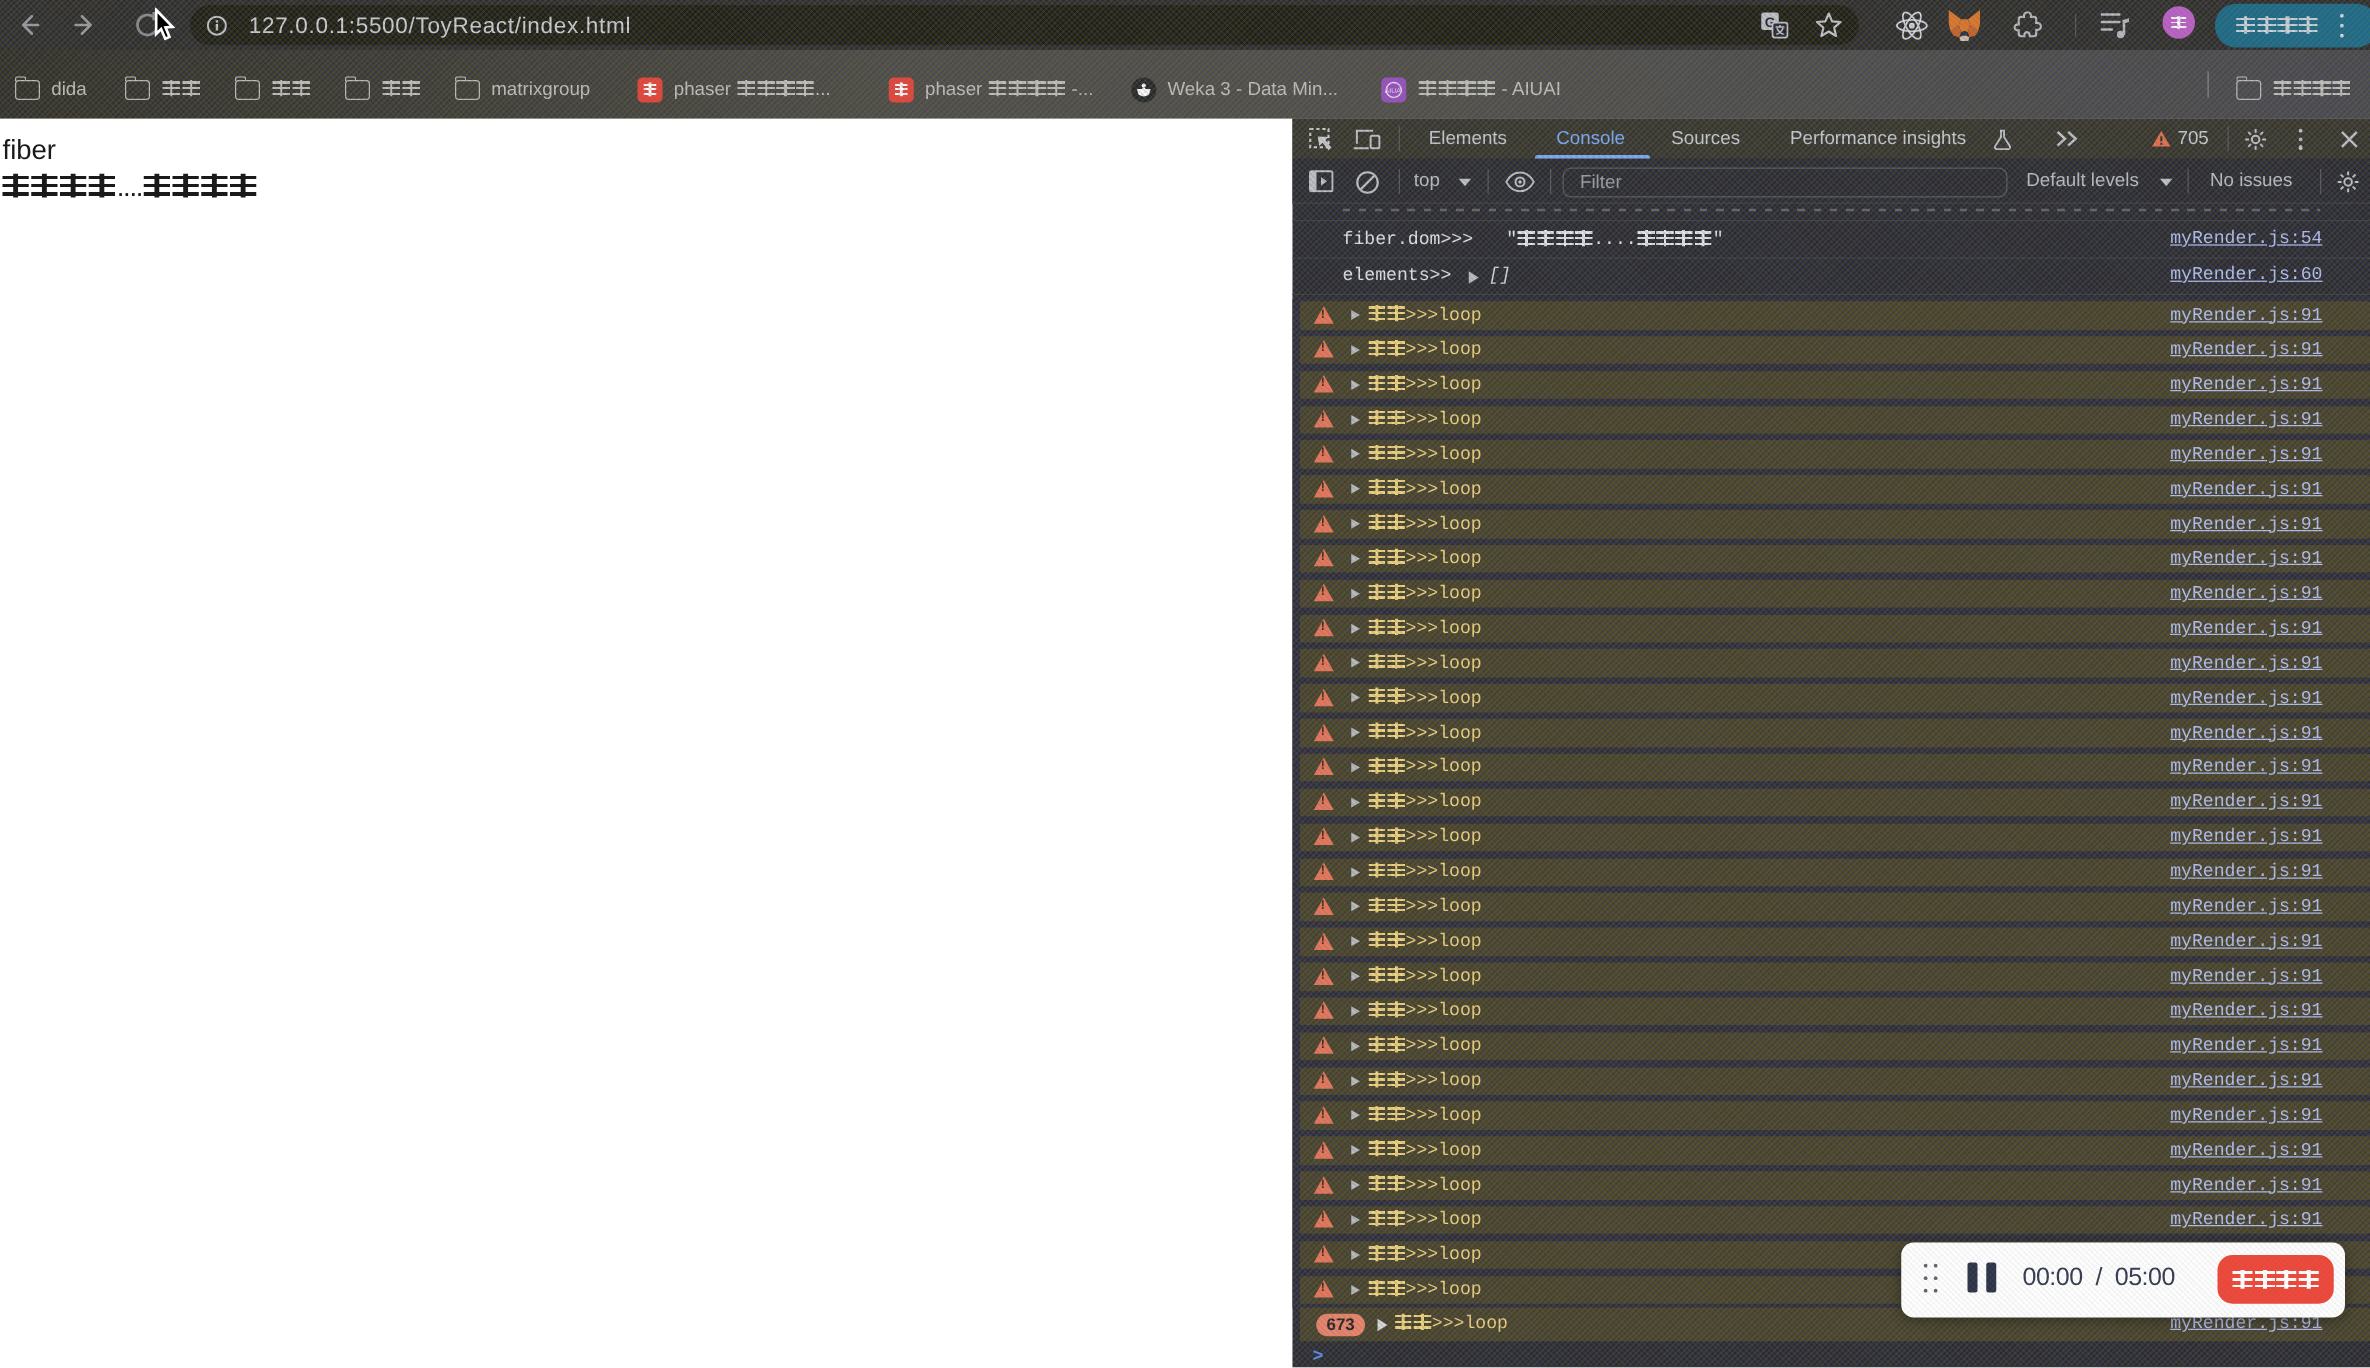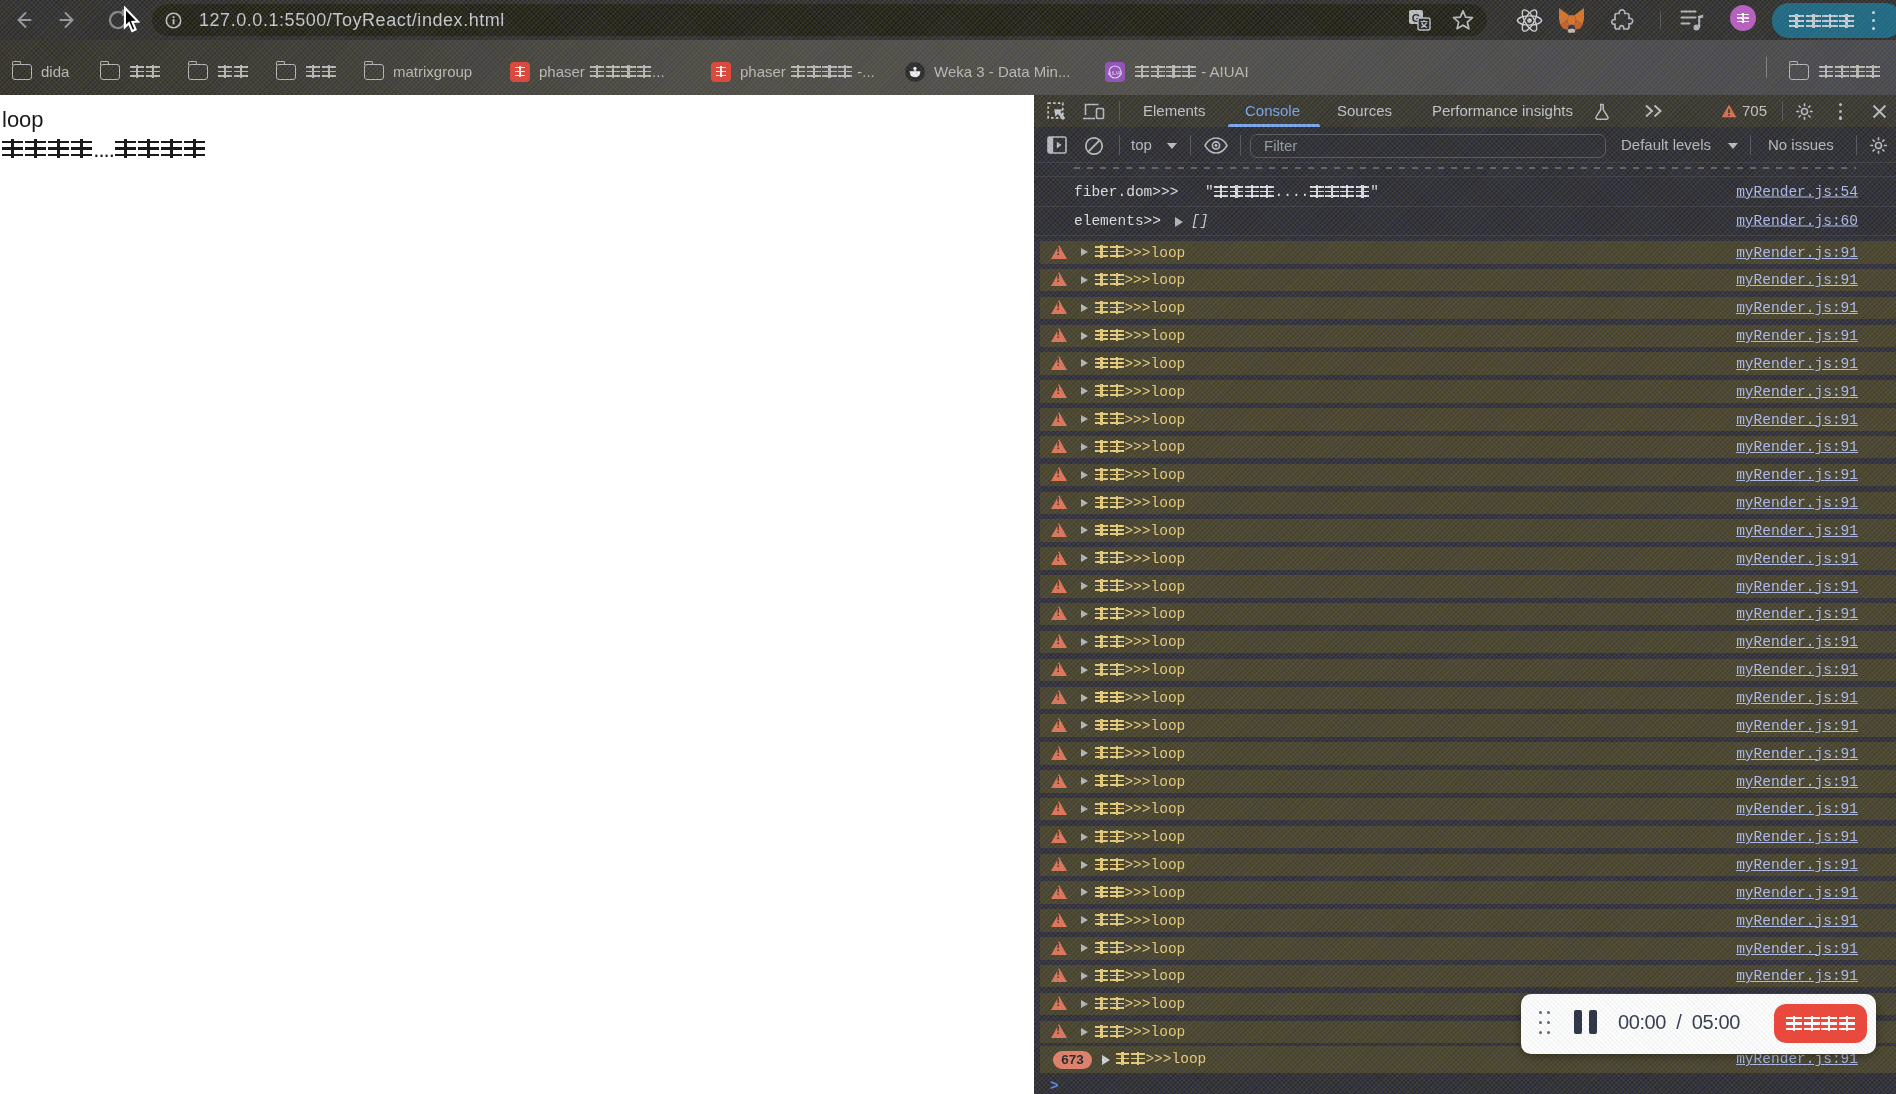--- a/index.html
+++ b/index.html
@@ -169,21 +169,21 @@
       </span>
       <span><i class="cj"></i><i class="cj"></i><i class="cj"></i><i class="cj"></i> - AIUAI</span>
     </div>
   <div class="ab" style="left:1766px;top:17px;width:1px;height:21px;background:#85858a"></div>
   <div class="ab bmi" style="left:1789px">
       <span class="fold"></span>
       <span><i class="cj"></i><i class="cj"></i><i class="cj"></i><i class="cj"></i></span>
     </div>
 </div>
 <div id="page" class="ab">
-  <div class="ab" style="left:2px;top:12px;font-size:22px">loop</div>
+  <div class="ab" style="left:2px;top:12px;font-size:22px">fiber</div>
   <div class="ab" style="left:1px;top:44px;font-size:22px;line-height:22px"><i class="cj"></i><i class="cj"></i><i class="cj"></i><i class="cj"></i><span style="letter-spacing:-1px">....</span><i class="cj"></i><i class="cj"></i><i class="cj"></i><i class="cj"></i></div>
 </div>
 <div id="dt" class="ab pat">
   <div id="tabs" class="ab">
     <svg class="ab" style="left:13px;top:7px" width="21" height="20" viewBox="0 0 21 20">
         <rect x="1.2" y="1.2" width="14.6" height="14.6" fill="none" stroke="#cdd0d3" stroke-width="1.7" stroke-dasharray="2.6 2.2"></rect>
         <path d="M7.2 7.2L16 7.6 13.2 10l5 6-2.3 2.1-4.9-6-2.6 2.6z" fill="#cdd0d3"></path>
       </svg>
     <svg class="ab" style="left:48px;top:7px" width="23" height="19" viewBox="0 0 23 19">
         <g stroke="#c0c3c7" stroke-width="1.6" fill="none">

